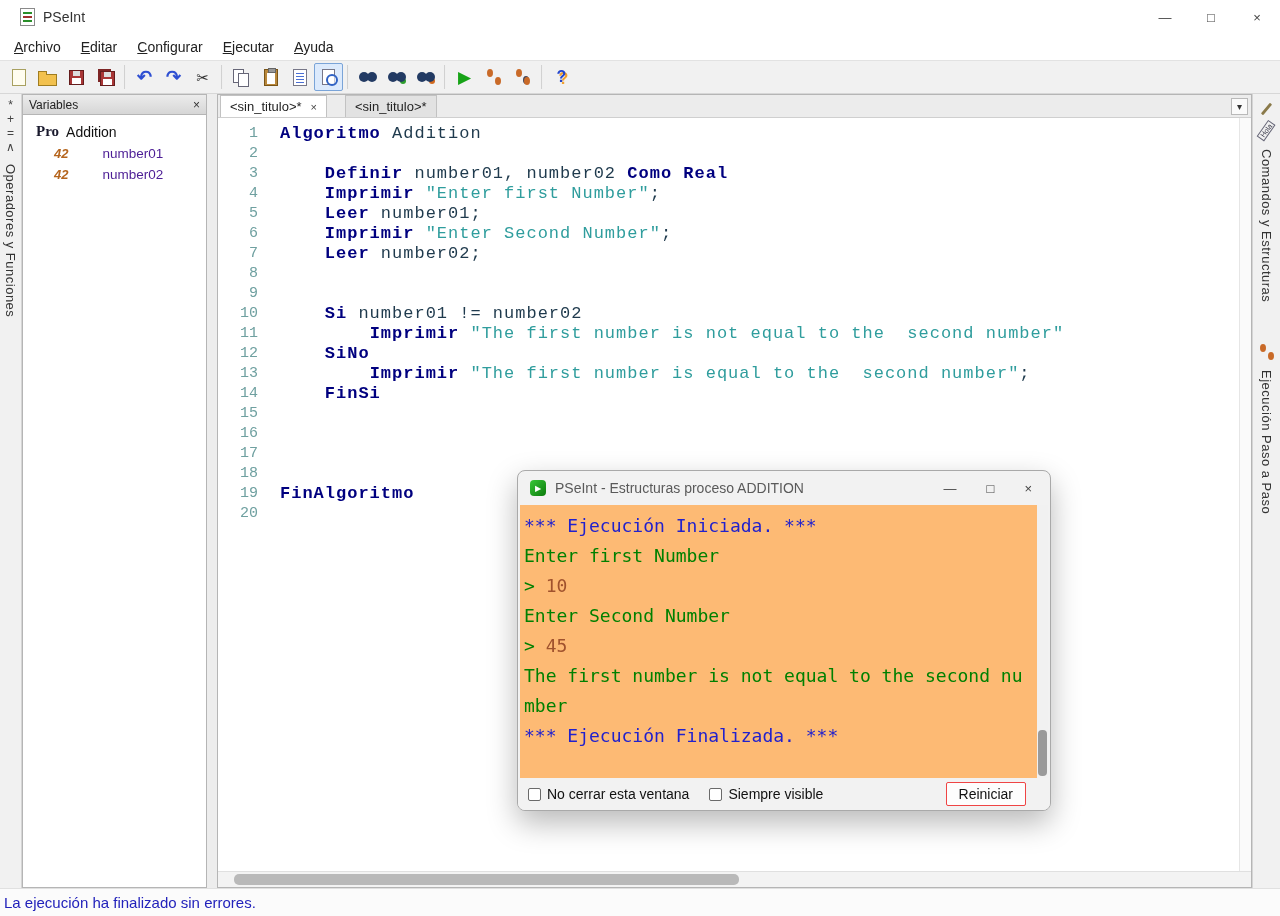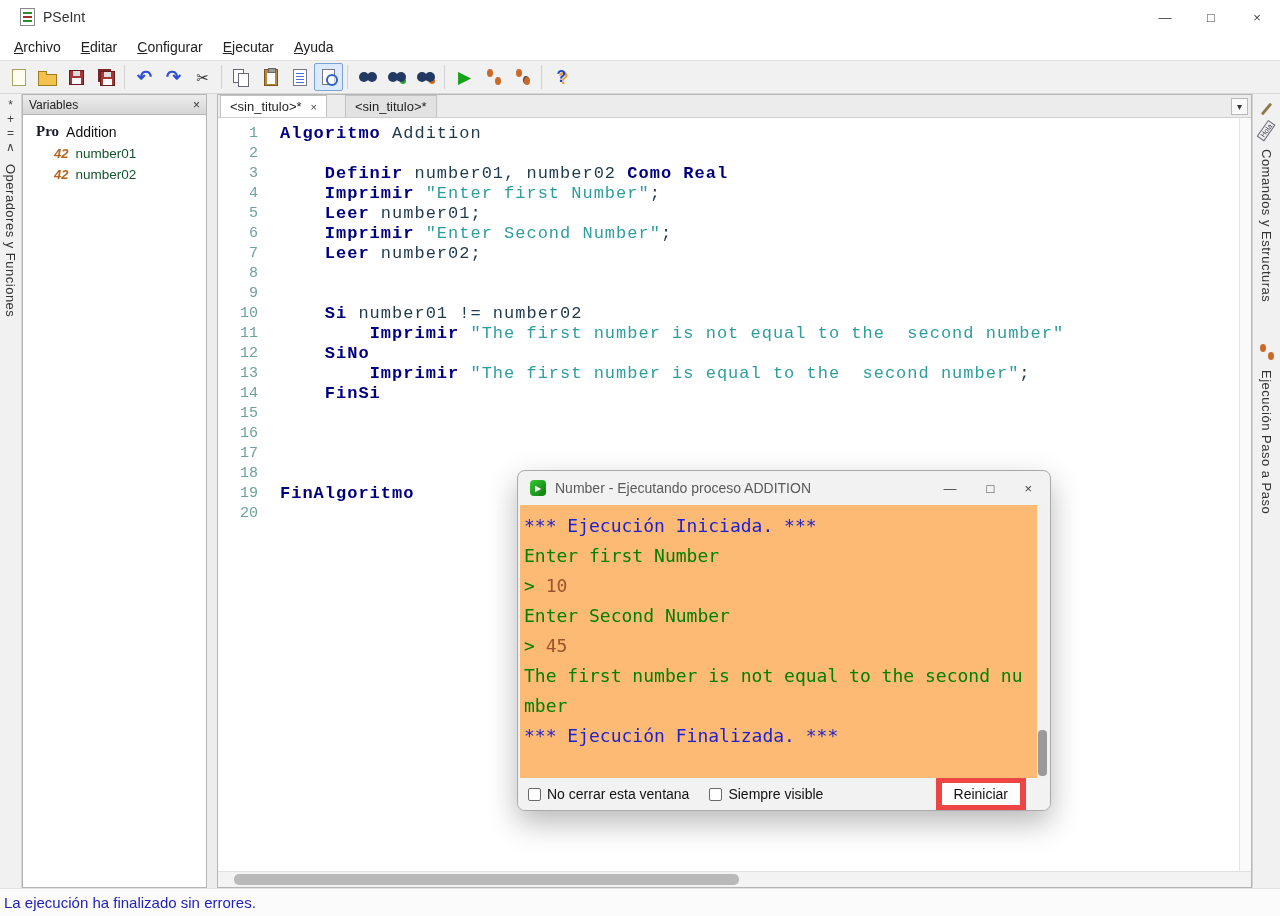--- a/index.html
+++ b/index.html
@@ -82,21 +82,21 @@
   .vars-panel { width:185px; background:#fff; border:1px solid #b5b5b5; display:flex; flex-direction:column; }
   .panel-head { height:20px; background:linear-gradient(#ececec,#d6d6d6); border-bottom:1px solid #b5b5b5;
     display:flex; align-items:center; justify-content:space-between; padding:0 6px; font-size:12px; color:#222; }
   .panel-close { font-size:12px; color:#333; }
   .vars-body { padding:8px 13px; }
   .proc-row { display:flex; align-items:center; gap:7px; margin-bottom:4px; }
   .proc-ic { font-family:"Liberation Serif", serif; font-weight:bold; font-size:15px; color:#1a1a2e; }
   .proc-name { font-size:14px; color:#111; }
   .var-row { display:flex; align-items:center; gap:7px; margin:6px 0 6px 18px; }
   .var-type { color:#b5651d; font-weight:bold; font-style:italic; font-size:13px; }
-  .var-name { font-size:13.5px; color:#14532d; }
+  .var-name { font-size:13.5px; color:#4c1d95;margin-left:27px; }
 
   .splitter { width:10px; background:#ededed; }
 
   .editor-area { flex:1; display:flex; flex-direction:column; background:#fff; border:1px solid #b5b5b5; overflow:hidden; }
   .tabrow { height:23px; background:#ececec; border-bottom:1px solid #cfcfcf; display:flex; align-items:flex-end; padding-left:2px; }
   .tabstrip { display:flex; align-items:flex-end;gap:16px; }
   .tab { display:flex; align-items:center; gap:9px; padding:3px 9px; font-size:13px; color:#222;
     background:#e2e2e2; border:1px solid #c2c2c2; border-bottom:none; margin-right:2px; }
   .tab-active { background:#fff; }
   .tab-close { font-size:11px; color:#444; }
@@ -144,21 +144,21 @@
   .con-line { min-height:30px; }
   .cl-sys { color:var(--c-console-system,#2121cd); }
   .cl-out, .cl-prompt { color:var(--c-console-output,#008000); }
   .cl-in { color:var(--c-console-input,#a0522d); }
   .dlg-scroll { position:absolute; top:0; right:0; width:11px; height:100%; background:#f1f1f1; }
   .dlg-thumb { position:absolute; right:1px; bottom:2px; width:9px; height:46px; background:#9a9a9a; border-radius:4px; }
   .dlg-foot { height:32px; display:flex; align-items:center; gap:20px; padding:0 10px; background:#f2f2f2; }
   .chk { display:flex; align-items:center; gap:6px; font-size:14px; color:#111; }
   .chk-box { width:13px; height:13px; border:1px solid #6a6a6a; background:#fff; border-radius:2px; }
   .restart-btn { margin-left:auto; margin-right:14px; padding:3px 12px; font-size:14px; color:#111;
-    background:#fdfdfd; border:6px solid #ef4444; border-radius:2px; font-family:"Liberation Sans", sans-serif; }
+    background:#fdfdfd; border:1px solid #ef4444; border-radius:2px; font-family:"Liberation Sans", sans-serif; }
 </style>
 </head>
 <body>
 
 <div class="app">
 
   <div class="titlebar">
     <span class="app-logo"></span>
     <span class="app-title">PSeInt</span>
     <div class="win-controls">
@@ -335,21 +335,21 @@
     <span>La ejecución ha finalizado sin errores.</span>
   </div>
 
 </div>
 
 <div class="dialog">
   <div class="dlg-head">
     <span class="dlg-logo">
       <span>▶</span>
     </span>
-    <span class="dlg-title">Number - Ejecutando proceso ADDITION</span>
+    <span class="dlg-title">PSeInt - Estructuras proceso ADDITION</span>
     <div class="dlg-controls">
       <span>—</span>
       <span>□</span>
       <span>×</span>
     </div>
   </div>
   <div class="dlg-body">
     <div class="console-out">
         <div class="con-line"><span class="cl-sys">*** Ejecución Iniciada. ***</span></div>
         <div class="con-line"><span class="cl-out">Enter first Number</span></div>

